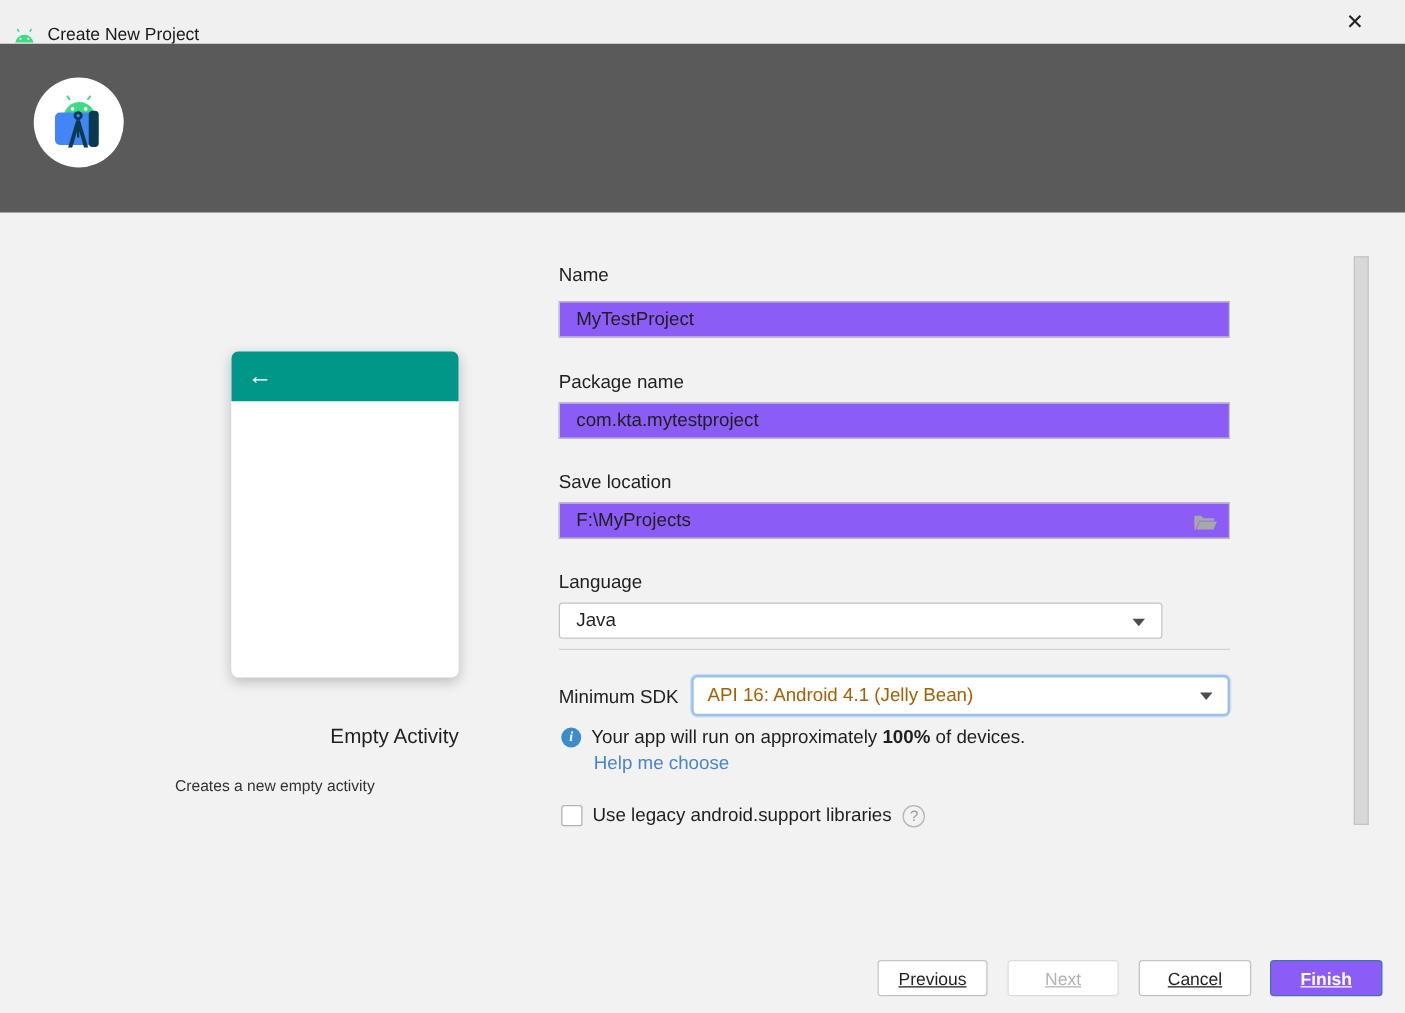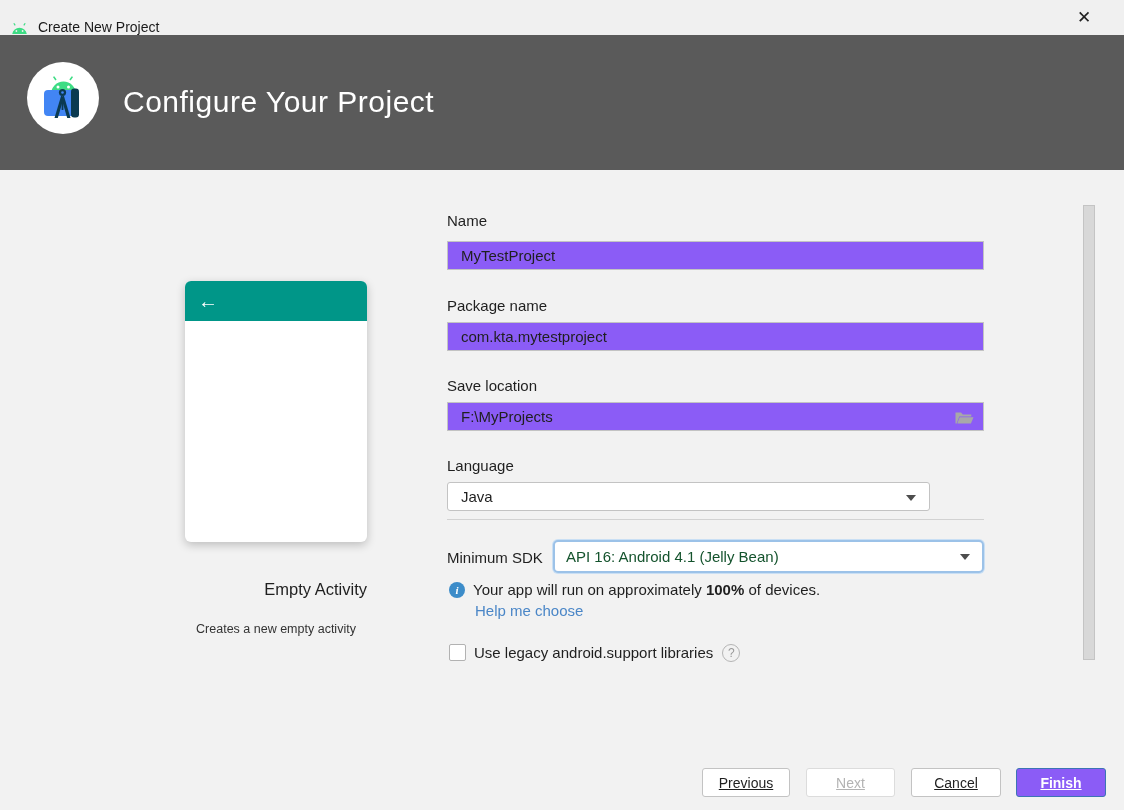--- a/index.html
+++ b/index.html
@@ -52,21 +52,21 @@
     height: 40px; background: #009688;
     display: flex; align-items: center;
   }
   .back-arrow { color: #ffffff; font-size: 20px; margin-left: 13px; line-height: 1; }
   .template-name {
     position: absolute; left: 185px; top: 580px; width: 182px;
     text-align: right; font-size: 16.5px; color: #1f1f1f;
   }
   .template-desc {
     position: absolute; left: 140px; top: 622px; width: 272px;
-    text-align: center; font-size: 12.5px; color: #333;
+    text-align: left; font-size: 12.5px; color: #333;
   }
 
   
   .field-label { position: absolute; left: 447px; font-size: 15px; color: #1f1f1f; }
   .text-input {
     position: absolute; left: 447px; width: 537px; height: 29px;
     background: #8b5cf6; border: 1px solid #c3c3c3;
     font-family: "Liberation Sans", sans-serif;
     font-size: 15px; color: #1f1f1f; padding: 0 13px;
     outline: none;
@@ -96,21 +96,21 @@
     background: #d2d2d2;
   }
 
   .sdk-label { position: absolute; left: 447px; top: 549px; font-size: 15px; color: #1f1f1f; }
   .sdk-dropdown {
     position: absolute; left: 553px; top: 540px; width: 431px; height: 33px;
     background: #ffffff;
     border: 2px solid #9cc2e8; border-radius: 5px;
     box-shadow: 0 0 0 1px #c9dff4;
     display: flex; align-items: center;
-    font-size: 15px; color: #14532d; padding: 0 11px;
+    font-size: 15px; color: #a16207; padding: 0 11px;
     cursor: default;
   }
   .sdk-dropdown .dd-arrow { top: 12px; right: 12px; }
 
   .info-row { position: absolute; left: 449px; top: 581px; display: flex; align-items: flex-start; }
   .info-icon {
     width: 16px; height: 16px; border-radius: 50%;
     background: #3c8cc9; color: #fff;
     font-size: 11px; font-weight: bold; font-style: italic;
     display: flex; align-items: center; justify-content: center;
@@ -191,21 +191,20 @@
       <rect x="7" y="18" width="33" height="26" rx="4" fill="#4285f4"></rect>
       <rect x="34" y="16.5" width="8" height="29" rx="3.2" fill="#0b3a50"></rect>
 
       <circle cx="25.5" cy="20.5" r="3.6" fill="#0b3a50"></circle>
       <circle cx="25.5" cy="20.5" r="1.3" fill="#4285f4"></circle>
       <path d="M24.2 23.5 L17.5 46 L20.8 46 L26.8 25.5 Z" fill="#0b3a50"></path>
       <path d="M26.8 23.5 L33.5 46 L30.2 46 L24.2 25.5 Z" fill="#0b3a50"></path>
       <rect x="24.6" y="28" width="1.8" height="10" fill="#0b3a50"></rect>
     </svg>
   </div>
-  <div class="header-title">Configure Your Project</div>
 </div>
 
 <div class="template-card">
   <div class="template-card-header">
     <span class="back-arrow">←</span>
   </div>
 </div>
 <div class="template-name">Empty Activity</div>
 <div class="template-desc">Creates a new empty activity</div>
 

